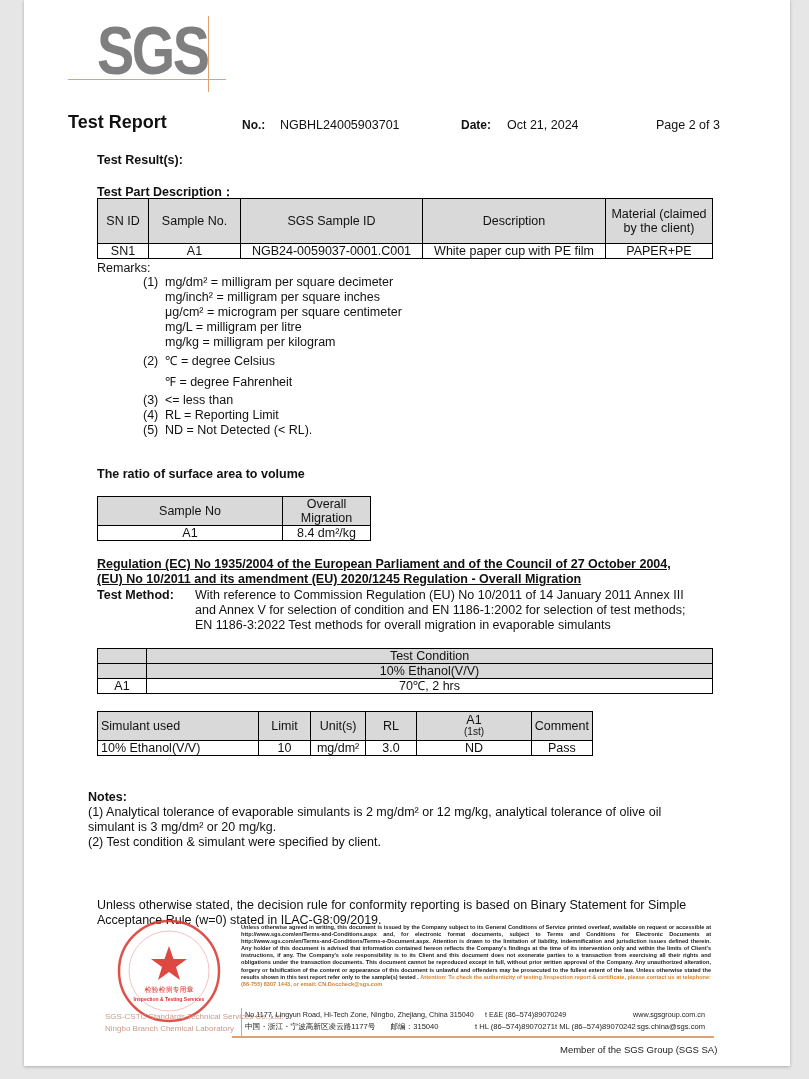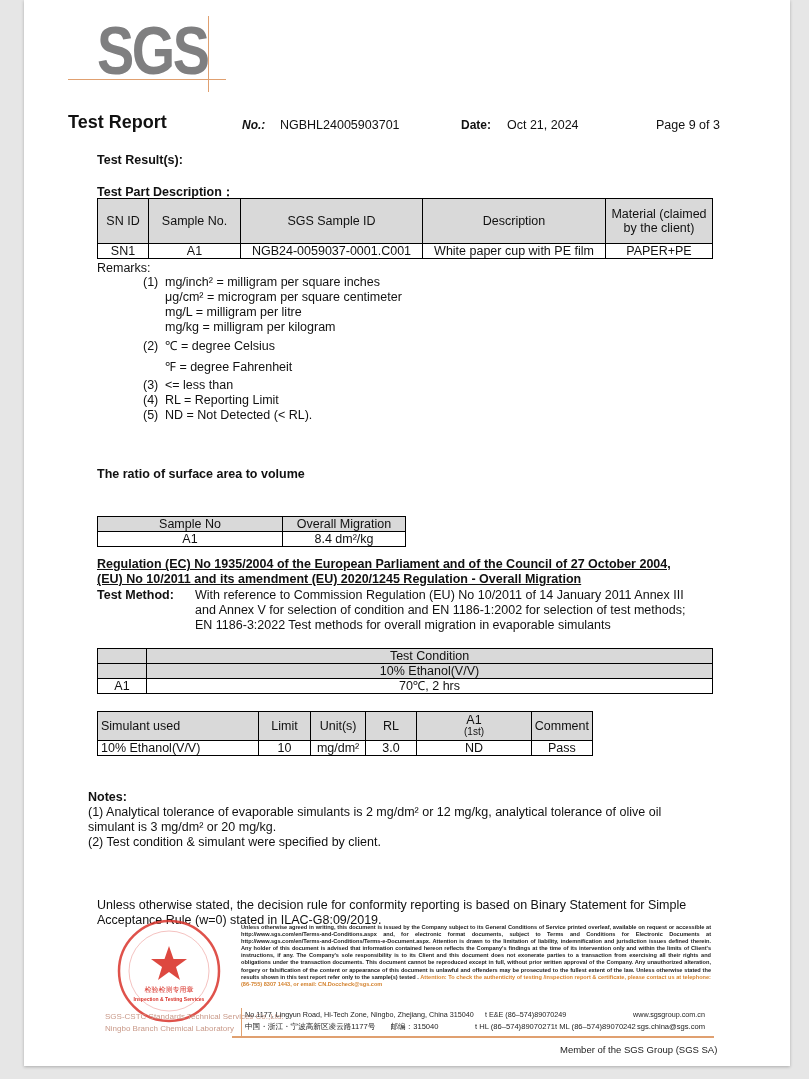--- a/index.html
+++ b/index.html
@@ -15,34 +15,34 @@
   
   .logo-text {
     left: 97px; top: 14px; font-family: "Liberation Sans", sans-serif; font-weight: bold;
     font-size: 68px; color: #7f7f80; letter-spacing: -3px; transform: scaleX(0.82); transform-origin: left top;
     line-height: 72px;
   }
   .logo-hline { left: 68px; top: 79px; width: 158px; height: 1px; background: #e0a070; }
   .logo-vline { left: 208px; top: 16px; width: 1px; height: 76px; background: #e0a070; }
   
   .hdr-title { left: 68px; top: 112px; font-size: 18px; font-weight: bold; }
-  .hdr-no-l { left: 242px; top: 118px; font-size: 12px; font-weight: bold; font-style: italic; }
+  .hdr-no-l { left: 242px; top: 118px; font-size: 12px; font-weight: bold; }
   .hdr-no-v { left: 280px; top: 118px; font-size: 12.5px; }
   .hdr-date-l { left: 461px; top: 118px; font-size: 12px; font-weight: bold; }
   .hdr-date-v { left: 507px; top: 118px; font-size: 12.5px; }
   .hdr-page { left: 656px; top: 118px; font-size: 12.5px; }
   .bold13 { font-size: 12.5px; font-weight: bold; }
   .txt12 { font-size: 12.5px; }
   table { border-collapse: collapse; position: absolute; font-size: 12.5px; }
   td, th { border: 1px solid #000; padding: 0 3px; text-align: center; font-weight: normal; line-height: 14px; }
   th { background: #d9d9d9; }
   .t1 { left: 97px; top: 198px; width: 616px; }
   .t1 th { height: 44px; }
   .t1 td { height: 14px; }
-  .t2 { left: 97px; top: 496px; width: 309px; margin-top: 20px; }
+  .t2 { left: 97px; top: 496px; width: 274px; }
   .t2 th, .t2 td { height: 14px; }
   .t3 { left: 97px; top: 648px; width: 616px; }
   .t3 th, .t3 td { height: 14px; }
   .t4 { left: 97px; top: 711px; width: 496px; }
   .t4 th { height: 28px; }
   .t4 td { height: 14px; }
   .remarks-list { left: 143px; top: 275px; font-size: 12.5px; line-height: 15px; }
   .rm-row { display: flex; }
   .rm-num { width: 22px; }
   .reg { left: 97px; top: 557px; font-size: 12.5px; font-weight: bold; text-decoration: underline; line-height: 15px; }
@@ -68,21 +68,21 @@
 
 <div class="abs logo-text">SGS</div>
 <div class="abs logo-hline"></div>
 <div class="abs logo-vline"></div>
 
 <div class="abs hdr-title">Test Report</div>
 <div class="abs hdr-no-l">No.:</div>
 <div class="abs hdr-no-v">NGBHL24005903701</div>
 <div class="abs hdr-date-l">Date:</div>
 <div class="abs hdr-date-v">Oct 21, 2024</div>
-<div class="abs hdr-page">Page 9 of 3</div>
+<div class="abs hdr-page">Page 2 of 3</div>
 
 <div class="abs bold13" style="left:97px;top:153px;">Test Result(s):</div>
 <div class="abs bold13" style="left:97px;top:184px;">Test Part Description：</div>
 
 <table class="t1">
   <tbody>
       <tr>
     <th style="width:44px">SN ID</th>
     <th style="width:85px">Sample No.</th>
     <th style="width:175px">SGS Sample ID</th>
@@ -98,20 +98,21 @@
   </tr>
 </tbody>
   </table>
 
 <div class="abs txt12" style="left:97px;top:261px;">Remarks:</div>
 
 <div class="abs remarks-list">
   <div class="rm-row">
     <div class="rm-num">(1)</div>
     <div>
+      <div>mg/dm² = milligram per square decimeter</div>
       <div>mg/inch² = milligram per square inches</div>
       <div>μg/cm² = microgram per square centimeter</div>
       <div>mg/L = milligram per litre</div>
       <div>mg/kg = milligram per kilogram</div>
     </div>
   </div>
   <div class="rm-row" style="margin-top:4px">
     <div class="rm-num">(2)</div>
     <div>
       <div>℃ = degree Celsius</div>

